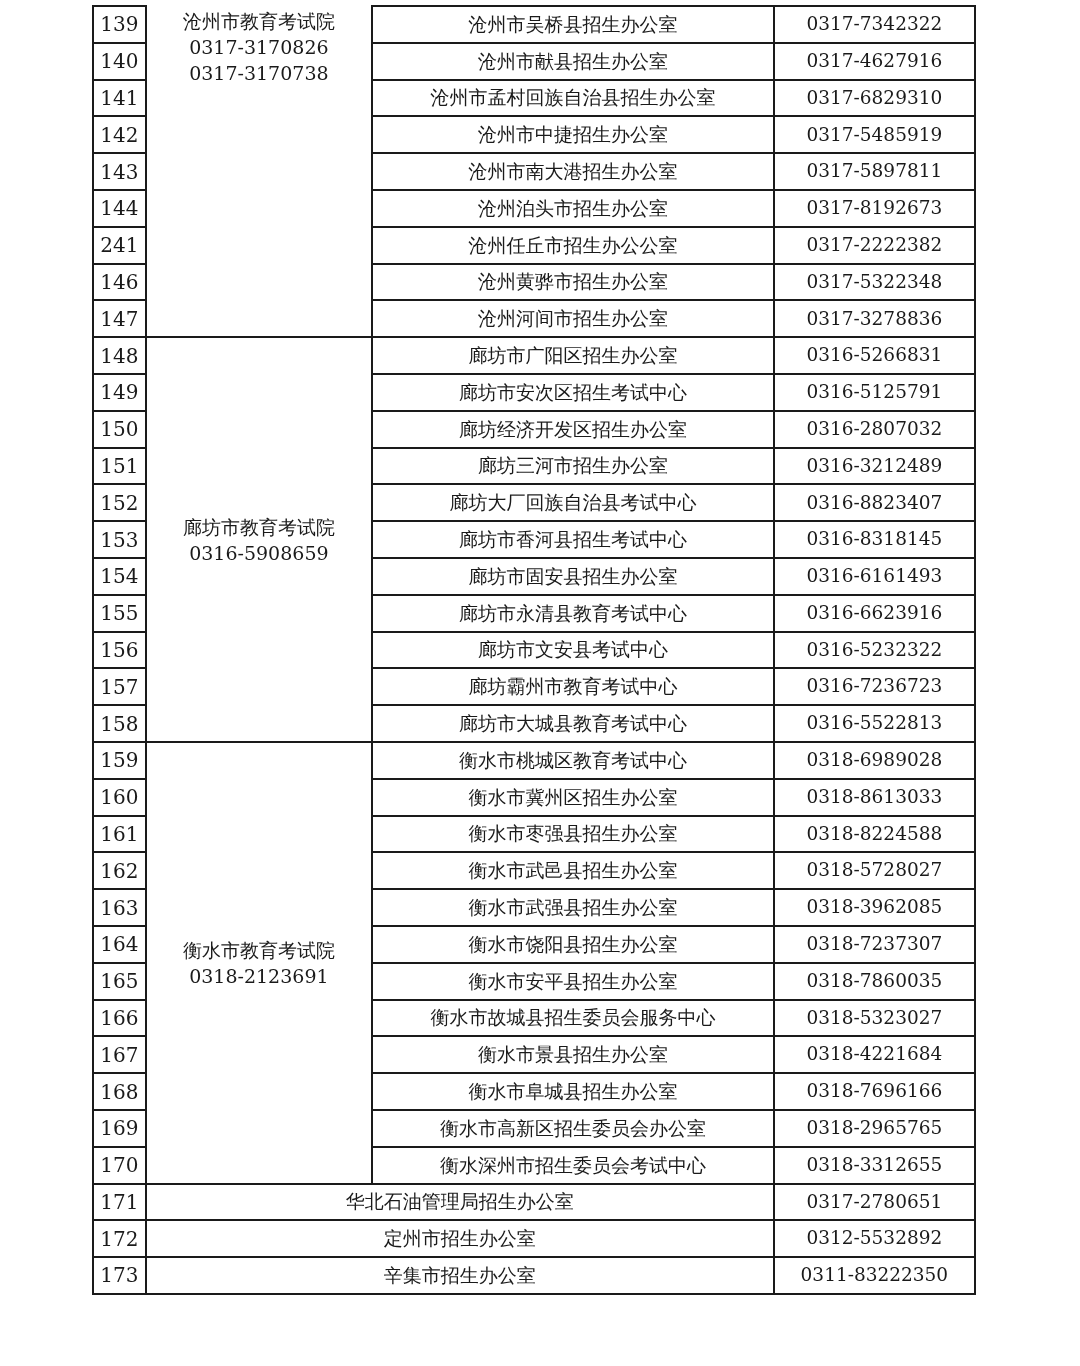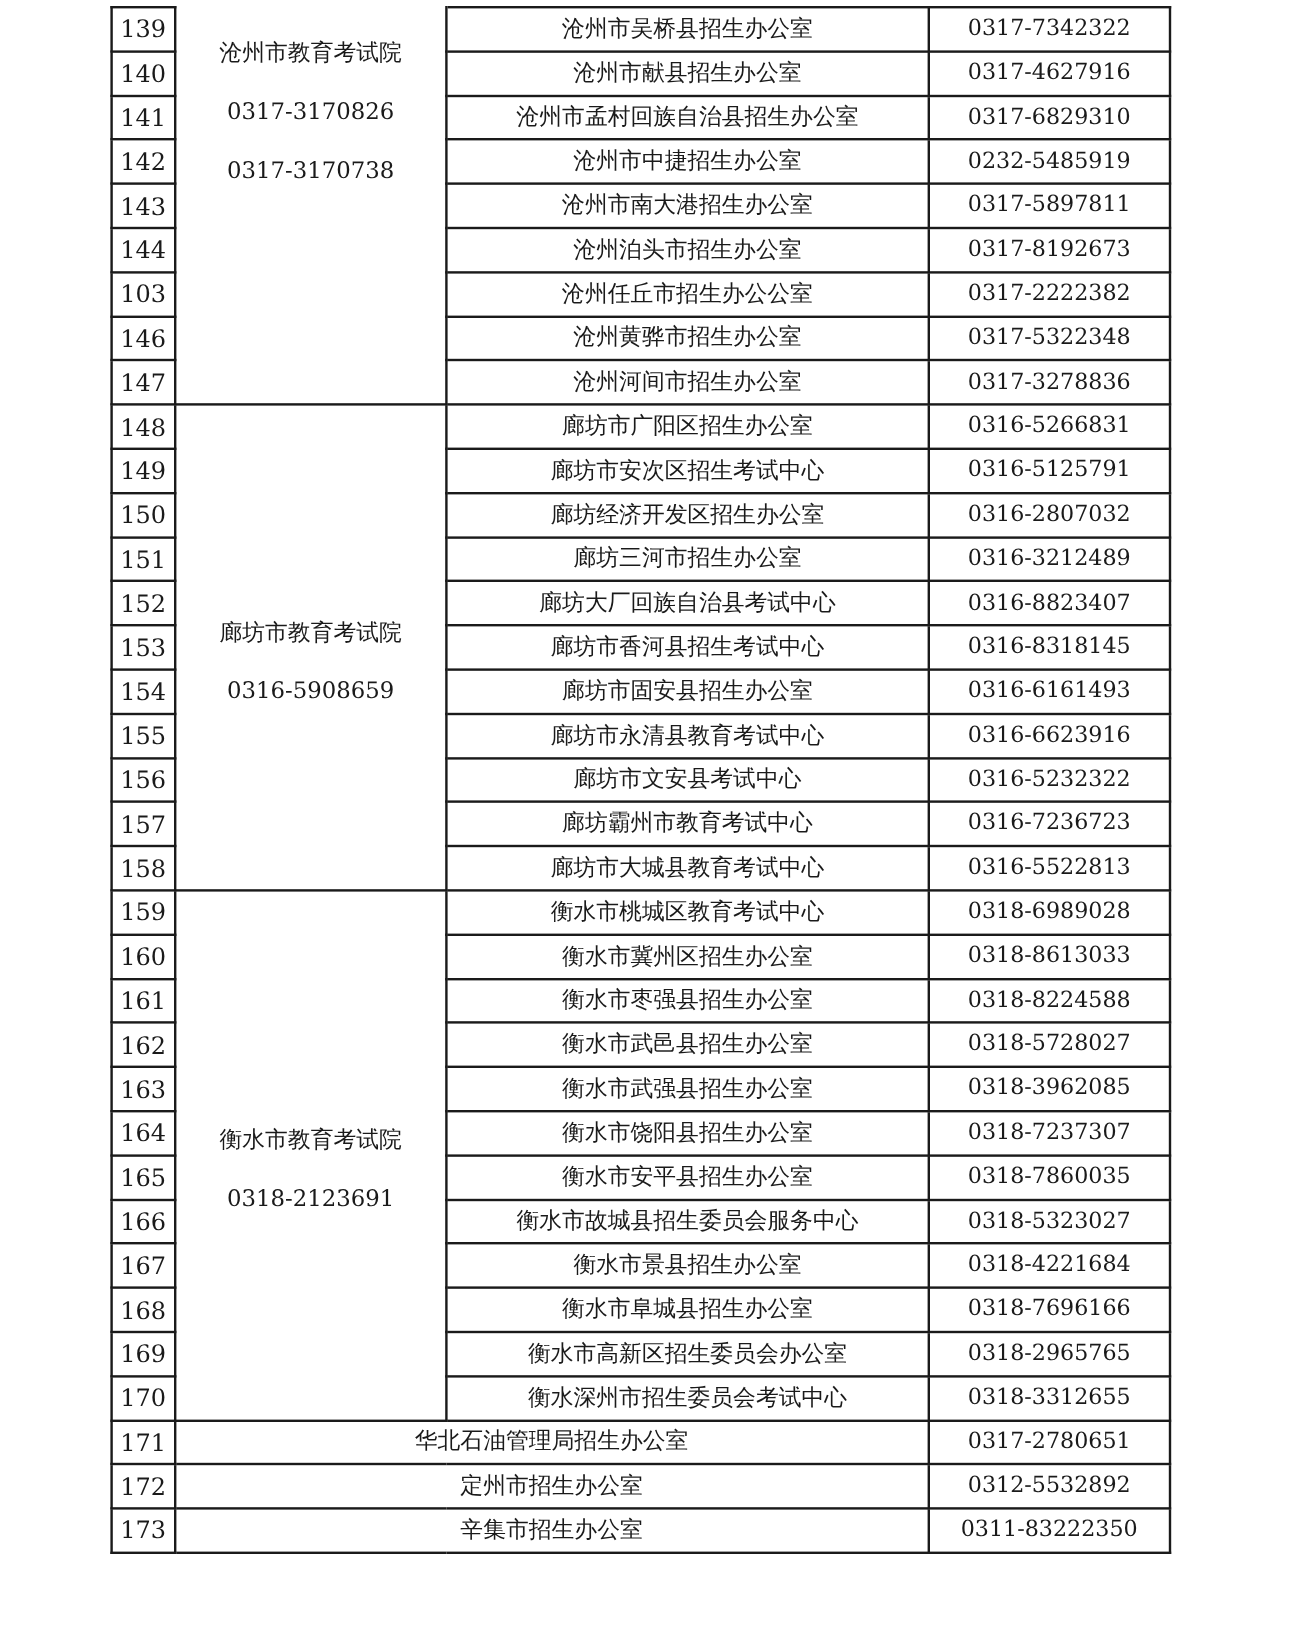--- a/index.html
+++ b/index.html
@@ -7,21 +7,21 @@
          font-family: "DejaVu Serif", "Liberation Serif", serif; color: #1a1a1a; }
   #doc { position: absolute; left: 92px; top: 5px; width: 884px; }
   table { border-collapse: collapse; table-layout: fixed; width: 884px; }
   td { border: 2px solid #1a1a1a; padding: 0; height: 36.8px; box-sizing: border-box;
        text-align: center; vertical-align: middle; font-size: 19px; line-height: 1; white-space: nowrap; }
   td.num { width: 52px; font-size: 20px; }
   td.grp { width: 224px; vertical-align: middle; line-height: 26px; font-size: 19px; }
   td.grp.first { border-top: none; vertical-align: top; padding-top: 2px; }
   td.off { width: 397px; font-family: Liberation Serif, serif; }
   td.tel { width: 199px; font-size: 18.5px; }
-  .grp-line { display: block; margin-top: 23px; }
+  .grp-line { display: block; }
 </style>
 </head>
 <body>
 
 <div id="doc">
   <table>
     <tbody id="tbody">
         <tr>
           <td class="num">139</td>
           <td class="grp first" rowspan="9">
@@ -38,34 +38,34 @@
           <td class="tel">0317-4627916</td>
         </tr>
         <tr>
           <td class="num">141</td>
           <td class="off">沧州市孟村回族自治县招生办公室</td>
           <td class="tel">0317-6829310</td>
         </tr>
         <tr>
           <td class="num">142</td>
           <td class="off">沧州市中捷招生办公室</td>
-          <td class="tel">0232-5485919</td>
+          <td class="tel">0317-5485919</td>
         </tr>
         <tr>
           <td class="num">143</td>
           <td class="off">沧州市南大港招生办公室</td>
           <td class="tel">0317-5897811</td>
         </tr>
         <tr>
           <td class="num">144</td>
           <td class="off">沧州泊头市招生办公室</td>
           <td class="tel">0317-8192673</td>
         </tr>
         <tr>
-          <td class="num">103</td>
+          <td class="num">241</td>
           <td class="off">沧州任丘市招生办公公室</td>
           <td class="tel">0317-2222382</td>
         </tr>
         <tr>
           <td class="num">146</td>
           <td class="off">沧州黄骅市招生办公室</td>
           <td class="tel">0317-5322348</td>
         </tr>
         <tr>
           <td class="num">147</td>

